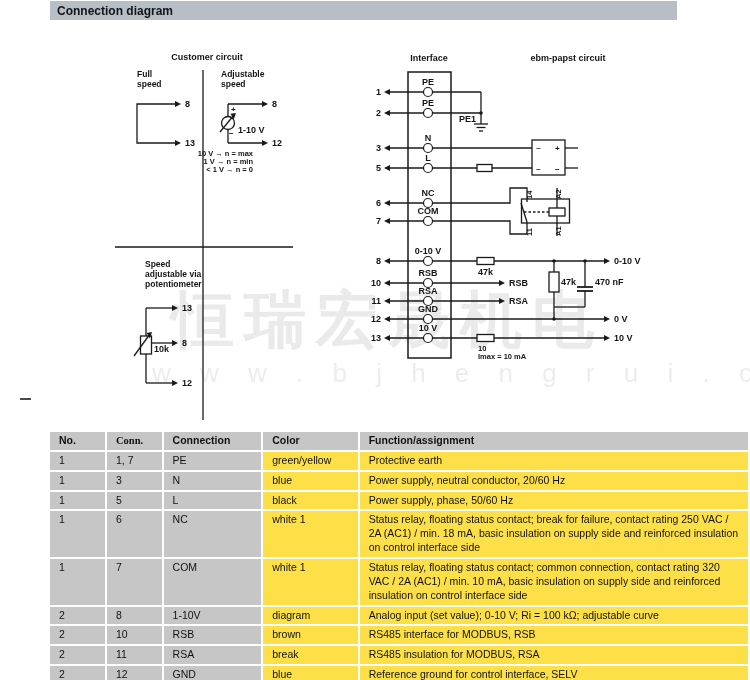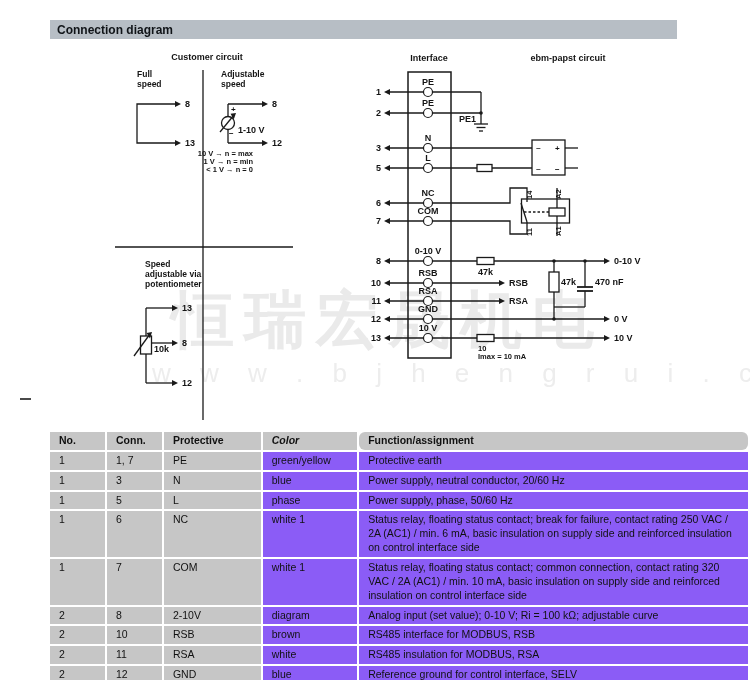--- a/index.html
+++ b/index.html
@@ -1,21 +1,21 @@
 <!DOCTYPE html>
 <html><head>
 <meta charset="utf-8">
 <style>
   html,body{margin:0;padding:0;}
   body{
     width:750px;height:680px;position:relative;overflow:hidden;
     background:#ffffff;font-family:"Liberation Sans", sans-serif;color:#111;
   }
   .title-bar{
-    position:absolute;left:50px;top:20px;width:627px;height:19px;
+    position:absolute;left:50px;top:1px;width:627px;height:19px;
     display:flex;align-items:center;padding-left:7px;box-sizing:border-box;
     font-size:12px;font-weight:bold;color:#101418;
   }
   .watermark-cn{
     position:absolute;left:172px;top:278px;font-size:62px;font-weight:bold;
     letter-spacing:10px;color:#eaeaea;white-space:nowrap;z-index:0;
   }
   .watermark-url{
     position:absolute;left:152px;top:358px;font-size:26px;
     letter-spacing:11px;color:#ededed;white-space:nowrap;z-index:0;
@@ -30,26 +30,26 @@
   .conn-table{
     position:absolute;left:48px;top:430px;z-index:2;
     border-collapse:separate;border-spacing:2px;
     font-size:10.5px;line-height:1.32;table-layout:fixed;
   }
   .conn-table td,.conn-table th{
     padding:2px 9px;vertical-align:top;text-align:left;font-weight:normal;
   }
   .conn-table th{font-weight:bold;}
   .cell-dark{background:#c6c6c6;}
-  .cell-light{background:#8b5cf6;margin-top:44px;}
+  .cell-light{background:#fde047;margin-top:44px;}
   .col-no{width:40px;}
-  .col-conn{width:38px;}
+  .col-conn{width:38px;font-family:Liberation Serif, serif;}
   .col-des{width:83px;}
-  .col-color{width:79px;font-style:italic;}
-  .col-func{width:410px;border-radius:6px;}
+  .col-color{width:79px;}
+  .col-func{width:410px;}
 </style>
 </head>
 <body>
 
 <div class="title-bar" style="background:#b7bec5;">
   <span>Connection diagram</span>
 </div>
 
 <div class="watermark-cn">恒瑞宏晟机电</div>
 <div class="watermark-url">w w w . b j h e n g r u i . c n</div>
@@ -272,21 +272,21 @@
       <text class="t9" x="428" y="331" text-anchor="middle" stroke="none">10 V</text>
     </g>
   </g>
 </svg>
 
 <table class="conn-table">
   <thead>
     <tr>
       <th class="cell-dark col-no">No.</th>
       <th class="cell-dark col-conn">Conn.</th>
-      <th class="cell-dark col-des">Protective</th>
+      <th class="cell-dark col-des">Connection</th>
       <th class="cell-dark col-color">Color</th>
       <th class="cell-dark col-func">Function/assignment</th>
     </tr>
   </thead>
   <tbody>
     <tr>
       <td class="cell-dark">1</td>
       <td class="cell-dark">1, 7</td>
       <td class="cell-dark">PE</td>
       <td class="cell-light">green/yellow</td>
@@ -296,56 +296,56 @@
       <td class="cell-dark">1</td>
       <td class="cell-dark">3</td>
       <td class="cell-dark">N</td>
       <td class="cell-light">blue</td>
       <td class="cell-light">Power supply, neutral conductor, 20/60 Hz</td>
     </tr>
     <tr>
       <td class="cell-dark">1</td>
       <td class="cell-dark">5</td>
       <td class="cell-dark">L</td>
-      <td class="cell-light">phase</td>
+      <td class="cell-light">black</td>
       <td class="cell-light">Power supply, phase, 50/60 Hz</td>
     </tr>
     <tr>
       <td class="cell-dark">1</td>
       <td class="cell-dark">6</td>
       <td class="cell-dark">NC</td>
       <td class="cell-light">white 1</td>
-      <td class="cell-light">Status relay, floating status contact; break for failure, contact rating 250 VAC / 2A (AC1) / min. 6 mA, basic insulation on supply side and reinforced insulation on control interface side</td>
+      <td class="cell-light">Status relay, floating status contact; break for failure, contact rating 250 VAC / 2A (AC1) / min. 18 mA, basic insulation on supply side and reinforced insulation on control interface side</td>
     </tr>
     <tr>
       <td class="cell-dark">1</td>
       <td class="cell-dark">7</td>
       <td class="cell-dark">COM</td>
       <td class="cell-light">white 1</td>
       <td class="cell-light">Status relay, floating status contact; common connection, contact rating 320 VAC / 2A (AC1) / min. 10 mA, basic insulation on supply side and reinforced insulation on control interface side</td>
     </tr>
     <tr>
       <td class="cell-dark">2</td>
       <td class="cell-dark">8</td>
-      <td class="cell-dark">2-10V</td>
+      <td class="cell-dark">1-10V</td>
       <td class="cell-light">diagram</td>
       <td class="cell-light">Analog input (set value); 0-10 V; Ri = 100 kΩ; adjustable curve</td>
     </tr>
     <tr>
       <td class="cell-dark">2</td>
       <td class="cell-dark">10</td>
       <td class="cell-dark">RSB</td>
       <td class="cell-light">brown</td>
       <td class="cell-light">RS485 interface for MODBUS, RSB</td>
     </tr>
     <tr>
       <td class="cell-dark">2</td>
       <td class="cell-dark">11</td>
       <td class="cell-dark">RSA</td>
-      <td class="cell-light">white</td>
+      <td class="cell-light">break</td>
       <td class="cell-light">RS485 insulation for MODBUS, RSA</td>
     </tr>
     <tr>
       <td class="cell-dark">2</td>
       <td class="cell-dark">12</td>
       <td class="cell-dark">GND</td>
       <td class="cell-light">blue</td>
       <td class="cell-light">Reference ground for control interface, SELV</td>
     </tr>
 

